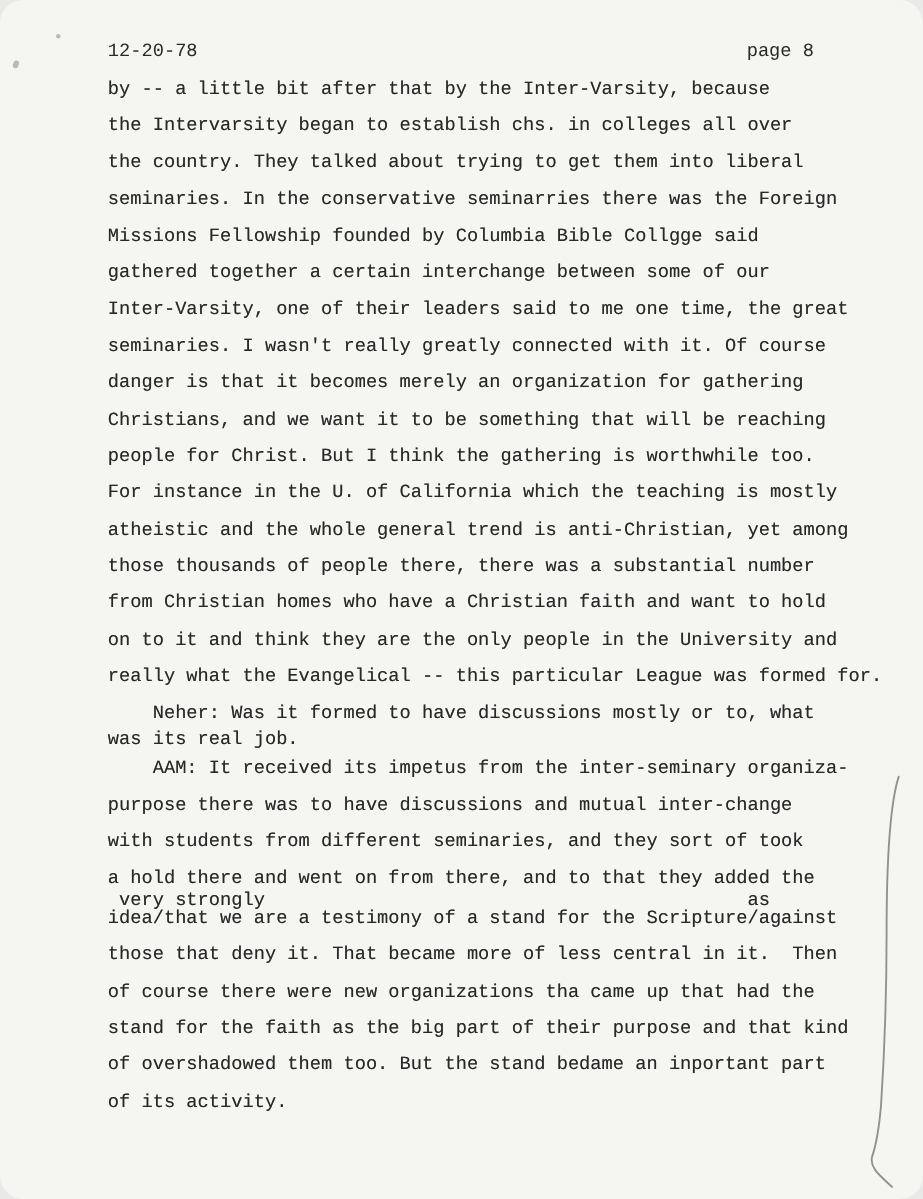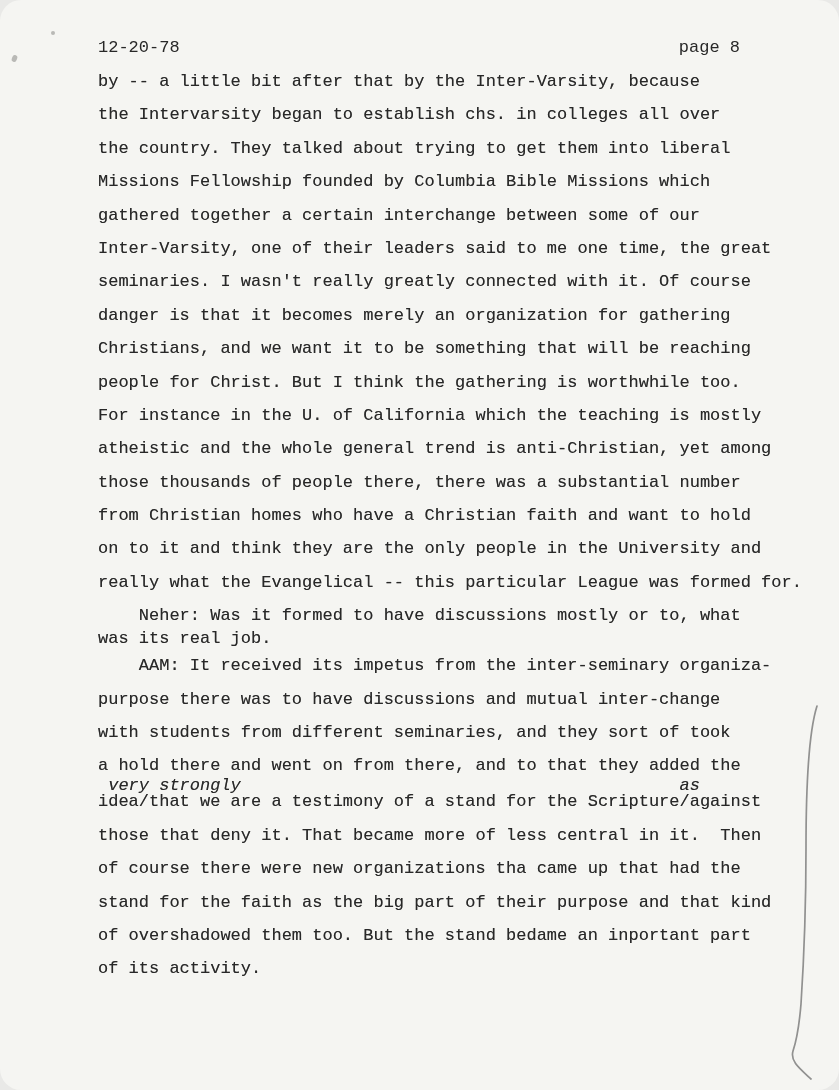--- a/index.html
+++ b/index.html
@@ -25,41 +25,42 @@
     text-shadow:0 0 .5px rgba(20,20,20,.45);
   }
   .ln{
     height:33.4px;
     line-height:20px;
     white-space:pre;
   }
   .ln.h23{height:23px;}
   .ln.h27{height:27px;}
   .ln.h20{height:20px;font-family:Liberation Mono, monospace;}
-  .ln.h16{height:16px;font-style:italic;}
+  .ln.h16{height:16px;}
   .pen-svg{position:absolute;top:0;left:0;pointer-events:none;}
   .speck{position:absolute;background:#b9b9b6;border-radius:50%;}
   .speck.s1{left:51px;top:31px;width:4px;height:4px;}
   .speck.s2{left:12px;top:55px;width:5px;height:7px;transform:rotate(20deg);border-radius:40%;}
 </style>
 </head>
 <body>
 
 <div class="page">
 
   <div class="hdr">
     <span>12-20-78</span>
     <span>page 8</span>
   </div>
 
   <div class="body-text">
     <div class="ln">by -- a little bit after that by the Inter-Varsity, because</div>
     <div class="ln">the Intervarsity began to establish chs. in colleges all over</div>
     <div class="ln">the country. They talked about trying to get them into liberal</div>
-    <div class="ln">Missions Fellowship founded by Columbia Bible Missions which</div>
+    <div class="ln">seminaries. In the conservative seminarries there was the Foreign</div>
+    <div class="ln">Missions Fellowship founded by Columbia Bible Collgge said</div>
     <div class="ln">gathered together a certain interchange between some of our</div>
     <div class="ln">Inter-Varsity, one of their leaders said to me one time, the great</div>
     <div class="ln">seminaries. I wasn't really greatly connected with it. Of course</div>
     <div class="ln">danger is that it becomes merely an organization for gathering</div>
     <div class="ln">Christians, and we want it to be something that will be reaching</div>
     <div class="ln">people for Christ. But I think the gathering is worthwhile too.</div>
     <div class="ln">For instance in the U. of California which the teaching is mostly</div>
     <div class="ln">atheistic and the whole general trend is anti-Christian, yet among</div>
     <div class="ln">those thousands of people there, there was a substantial number</div>
     <div class="ln">from Christian homes who have a Christian faith and want to hold</div>

